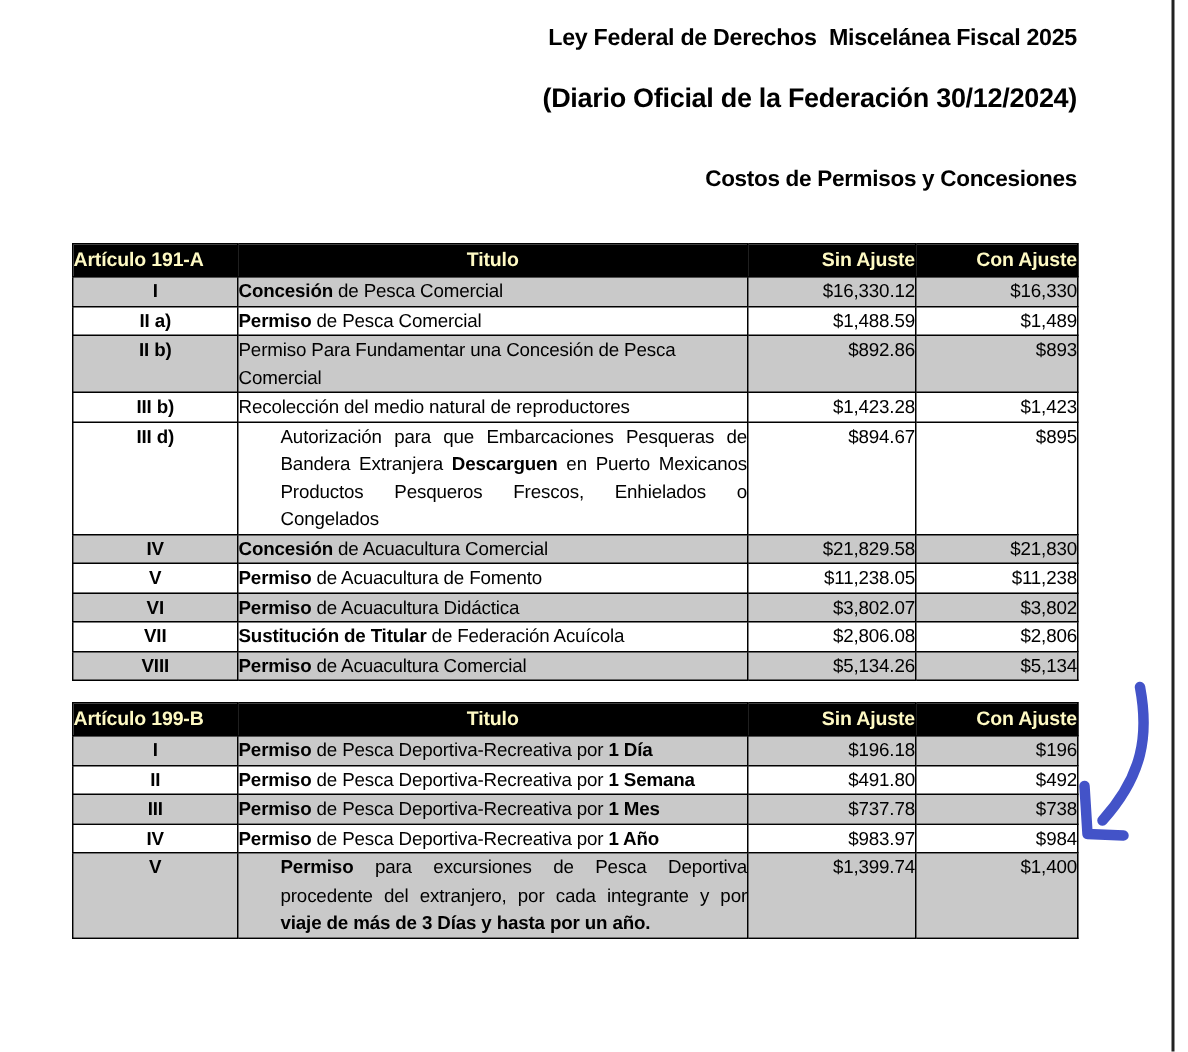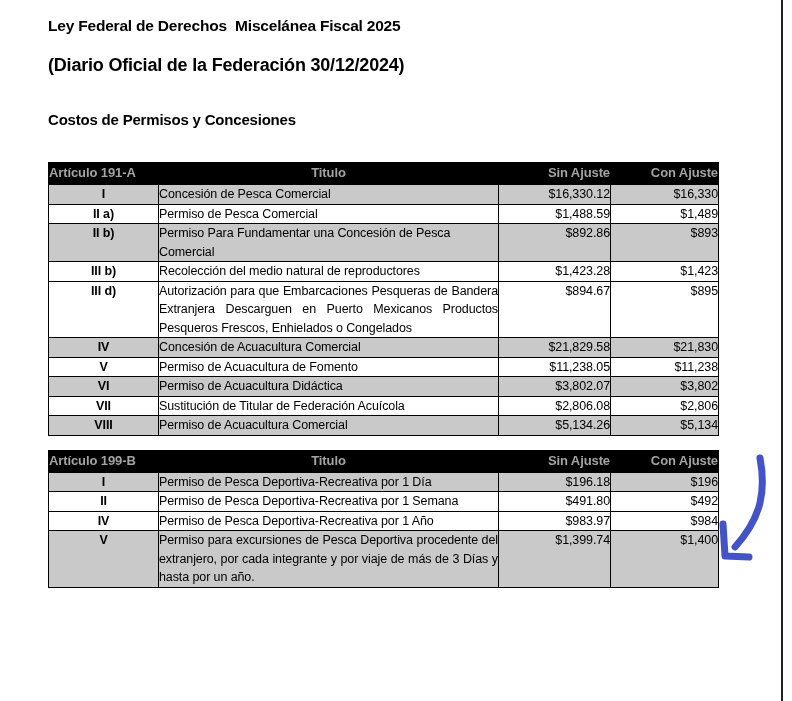--- a/index.html
+++ b/index.html
@@ -14,21 +14,21 @@
   }
   .page-right-line {
     position: absolute;
     left: 781px; top: 0;
     width: 2px; height: 701px;
     background: #222222;
   }
   .doc-header {
     position: absolute;
     top: 0; left: 48px; width: 670px;
-    text-align: left;
+    text-align: right;
   }
   .doc-header h1, .doc-header h2, .doc-header h3 {
     font-weight: bold;
     white-space: pre-wrap;
     letter-spacing: -0.2px;
   }
   .doc-header h1 { margin: 17px 0 0; font-size: 15.5px; }
   .doc-header h2 { margin: 20px 0 0; font-size: 18px; }
   .doc-header h3 { margin: 35px 0 0; font-size: 15px; }
 
@@ -48,40 +48,40 @@
   table.fees col.c-title { width: 340px; }
   table.fees col.c-sin   { width: 112px; }
   table.fees col.c-con   { width: 108px; }
   table.fees th, table.fees td {
     border: 1.5px solid #000;
     padding: 0;
     vertical-align: top;
   }
   table.fees thead th {
     background: #000000;
-    color: #a3a3a3;
+    color: #fef9c3;
     font-weight: bold;
     font-size: 13px;
     height: 22px;
     line-height: 20px;
   }
   th.h-article { text-align: left;  padding-left: 8px; }
   th.h-title   { text-align: center; }
   th.h-money   { text-align: right; padding-right: 7px; }
   td { height: 19px; line-height: 18.5px; }
   td.c-num-cell {
     text-align: center;
     font-weight: bold;
   }
   td.c-title-cell { padding: 0 7px; }
-  td.c-title-cell.justify { text-align: justify; }
+  td.c-title-cell.justify { text-align: justify; padding-left: 28px; }
   td.c-money-cell { text-align: right; padding: 0 7px; }
   tr.shaded { background: #c9c9c9; }
   tr.plain  { background: #ffffff; margin-left: 39px; }
-  .seg-b { font-weight: normal; }
+  .seg-b { font-weight: bold; }
 
   .arrow-annotation {
     position: absolute;
     left: 700px; top: 445px;
     width: 92px; height: 125px;
     pointer-events: none;
   }
 </style>
 </head>
 <body>
@@ -194,20 +194,26 @@
           <td class="c-title-cell"><span class="seg-b">Permiso</span><span class="seg-r"> de Pesca Deportiva-Recreativa por </span><span class="seg-b">1 Día</span></td>
           <td class="c-money-cell">$196.18</td>
           <td class="c-money-cell">$196</td>
         </tr>
         <tr class="plain">
           <td class="c-num-cell">II</td>
           <td class="c-title-cell"><span class="seg-b">Permiso</span><span class="seg-r"> de Pesca Deportiva-Recreativa por </span><span class="seg-b">1 Semana</span></td>
           <td class="c-money-cell">$491.80</td>
           <td class="c-money-cell">$492</td>
         </tr>
+        <tr class="shaded">
+          <td class="c-num-cell">III</td>
+          <td class="c-title-cell"><span class="seg-b">Permiso</span><span class="seg-r"> de Pesca Deportiva-Recreativa por </span><span class="seg-b">1 Mes</span></td>
+          <td class="c-money-cell">$737.78</td>
+          <td class="c-money-cell">$738</td>
+        </tr>
         <tr class="plain">
           <td class="c-num-cell">IV</td>
           <td class="c-title-cell"><span class="seg-b">Permiso</span><span class="seg-r"> de Pesca Deportiva-Recreativa por </span><span class="seg-b">1 Año</span></td>
           <td class="c-money-cell">$983.97</td>
           <td class="c-money-cell">$984</td>
         </tr>
         <tr class="shaded">
           <td class="c-num-cell">V</td>
           <td class="c-title-cell justify"><span class="seg-b">Permiso</span><span class="seg-r"> para excursiones de Pesca Deportiva procedente del extranjero, por cada integrante y por </span><span class="seg-b">viaje de más de 3 Días y hasta por un año.</span></td>
           <td class="c-money-cell">$1,399.74</td>

